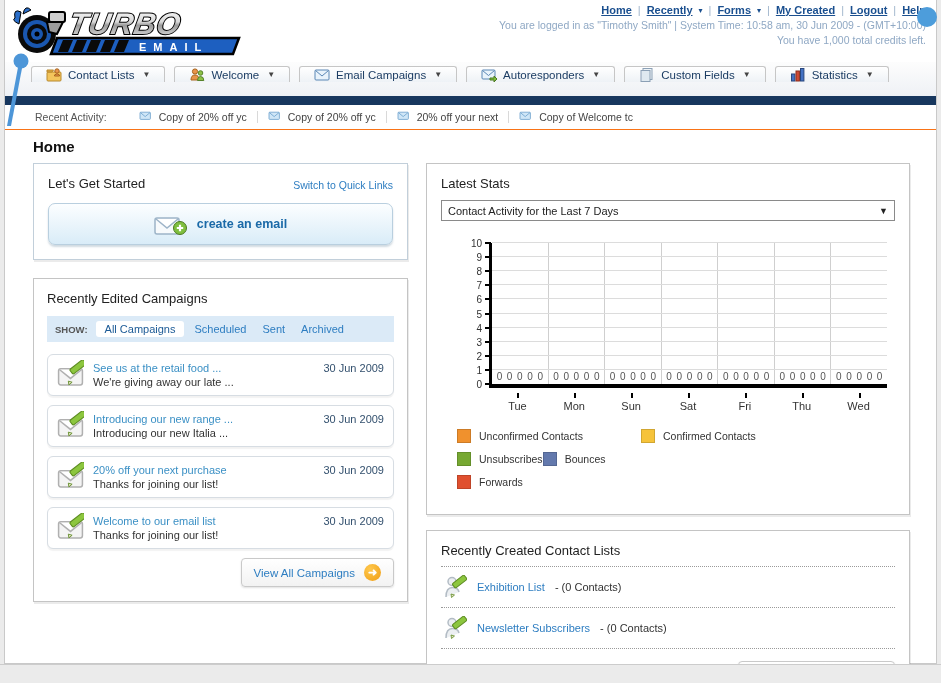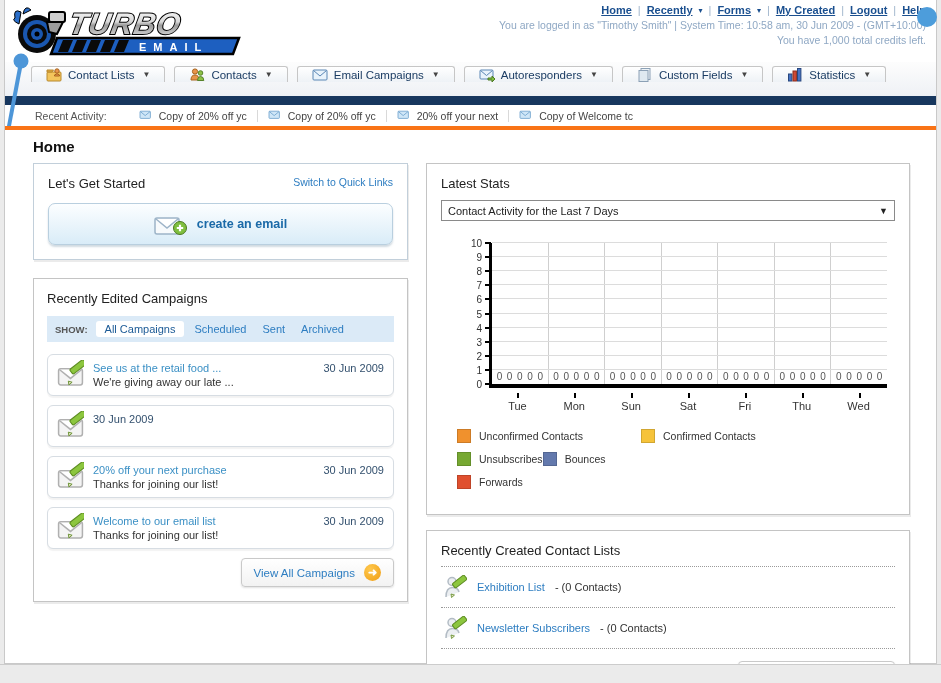--- a/index.html
+++ b/index.html
@@ -20,36 +20,36 @@
   
   #pin { position:absolute; left:0; top:50px; width:30px; height:80px; z-index:5; pointer-events:none; }
   
   #tabbar { position:relative; height:34px; background:linear-gradient(#fdfdfd,#eef1f5); padding:4px 0 0 26px; display:flex; gap:9px; }
   .tab { display:flex; align-items:center; gap:6px; padding:0 14px; height:16px;
          background:linear-gradient(#ffffff,#eef2f6); border:1px solid #c6c6c6; border-bottom:none;
          border-radius:3px 3px 0 0; font-size:11.5px; color:#1b3c63; cursor:pointer; }
   .tab .caret { font-size:8px; color:#444; margin-left:2px; }
   #navyband { height:9px; background:#17375e; }
   
-  #activity { height:25px; background:#fff; border-bottom:4px solid #f97316; display:flex; align-items:center; padding-left:30px; font-size:10.5px; color:#555; }
+  #activity { height:25px; background:#fff; border-bottom:1px solid #f97316; display:flex; align-items:center; padding-left:30px; font-size:10.5px; color:#555; }
   #activity .act-label { margin-right:22px; color:#555; }
   .act-item { display:flex; align-items:center; gap:6px; padding:0 10px; border-right:1px solid #d9d9d9; color:#444; cursor:pointer; white-space:nowrap; }
   .act-item:last-child { border-right:none; }
   
   #main { padding:8px 26px 0 28px; }
   #page-title { font-size:15px; font-weight:bold; color:#111; margin-bottom:8px; }
   #columns { display:flex; gap:18px; align-items:flex-start; }
   #leftcol { width:375px; flex:none; }
   #rightcol { flex:1; min-width:0; }
   .panel { background:#fff; border:1px solid #c4c4c4; box-shadow:1px 2px 0 rgba(0,0,0,0.08); }
   .panel-blue { border:1px solid #c2cfda; }
   .panel-title { font-size:13px; color:#222; }
   
   #getstarted { padding:12px 14px 14px; margin-bottom:18px; }
-  #gs-head { display:flex; justify-content:space-between; align-items:flex-start; margin-bottom:12px; }
+  #gs-head { display:flex; justify-content:space-between; align-items:flex-end; margin-bottom:12px; }
   #gs-switch { font-size:10.5px; color:#2d7dc1; text-decoration:none; cursor:pointer; }
   #gs-buttons { display:flex; gap:14px; }
   .gs-btn { flex:1; height:42px; display:flex; align-items:center; justify-content:center; gap:10px;
             background:linear-gradient(#fcfeff,#d9ecf8); border:1px solid #b9cfdf; border-radius:7px;
             box-shadow:0 2px 2px rgba(120,150,170,0.35); font-size:12.5px; font-weight:bold; color:#1b6aa8; cursor:pointer; }
   
   #campaigns { padding:12px 13px 14px; }
   #campaigns .panel-title { margin-bottom:10px; }
   #filterbar { background:#dbeaf7; display:flex; align-items:center; padding:5px 8px; margin-bottom:12px; font-size:11px; }
   #filterbar .show-label { font-size:9.5px; font-weight:bold; color:#555; margin-right:8px; }
@@ -183,21 +183,21 @@
         <span>Contact Lists</span>
         <span class="caret">▼</span>
       </div>
       <div class="tab">
         <svg width="16" height="15" viewBox="0 0 16 15">
           <circle cx="6" cy="4.5" r="2.6" fill="#e8944a" stroke="#a8651f"></circle>
           <path d="M2 13 Q2 8 6 8 Q10 8 10 13 Z" fill="#e8944a" stroke="#a8651f"></path>
           <circle cx="11.5" cy="6" r="2.3" fill="#8bc045" stroke="#56822a"></circle>
           <path d="M8.5 13.5 Q8.5 9.5 11.5 9.5 Q14.8 9.5 14.8 13.5 Z" fill="#8bc045" stroke="#56822a"></path>
         </svg>
-        <span>Contacts</span>
+        <span>Welcome</span>
         <span class="caret">▼</span>
       </div>
       <div class="tab">
         <svg width="16" height="15" viewBox="0 0 16 15">
           <rect x="1" y="3" width="14" height="10" rx="1" fill="#e9f3fb" stroke="#5b87b5"></rect>
           <path d="M1.5 3.5 L8 9 L14.5 3.5" fill="none" stroke="#5b87b5"></path>
         </svg>
         <span>Email Campaigns</span>
         <span class="caret">▼</span>
       </div>
@@ -312,20 +312,24 @@
                 </div>
                 <div class="camp-date">30 Jun 2009</div>
               </div>
               <div class="camp-item">
                 <span class="camp-icon"><svg width="27" height="26" viewBox="0 0 24 24">
                     <rect x="1" y="8" width="22" height="15" rx="2" fill="#f4f4f4" stroke="#b0b0b0" stroke-width="1.4"></rect>
                     <path d="M2 9 L12 17 L22 9" fill="#fff" stroke="#b0b0b0" stroke-width="1.4"></path>
                     <rect x="11" y="9" width="16" height="5.5" rx="1.5" transform="rotate(-38 11 9)" fill="#8cc63e" stroke="#5d8c22"></rect>
                     <path d="M10 19.5 L13.5 20.5 L10.5 23 Z" fill="#e8e0c8" stroke="#5d8c22" stroke-width="0.8"></path>
                   </svg></span>
+                <div class="camp-text">
+                  <div class="camp-title">Introducing our new range ...</div>
+                  <div class="camp-sub">Introducing our new Italia ...</div>
+                </div>
                 <div class="camp-date">30 Jun 2009</div>
               </div>
               <div class="camp-item">
                 <span class="camp-icon"><svg width="27" height="26" viewBox="0 0 24 24">
                     <rect x="1" y="8" width="22" height="15" rx="2" fill="#f4f4f4" stroke="#b0b0b0" stroke-width="1.4"></rect>
                     <path d="M2 9 L12 17 L22 9" fill="#fff" stroke="#b0b0b0" stroke-width="1.4"></path>
                     <rect x="11" y="9" width="16" height="5.5" rx="1.5" transform="rotate(-38 11 9)" fill="#8cc63e" stroke="#5d8c22"></rect>
                     <path d="M10 19.5 L13.5 20.5 L10.5 23 Z" fill="#e8e0c8" stroke="#5d8c22" stroke-width="0.8"></path>
                   </svg></span>
                 <div class="camp-text">

